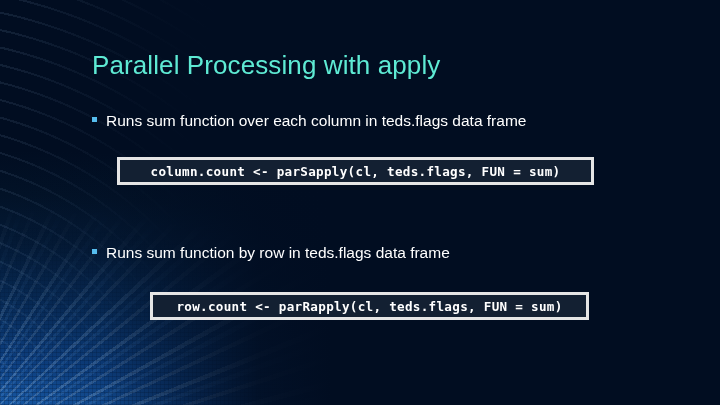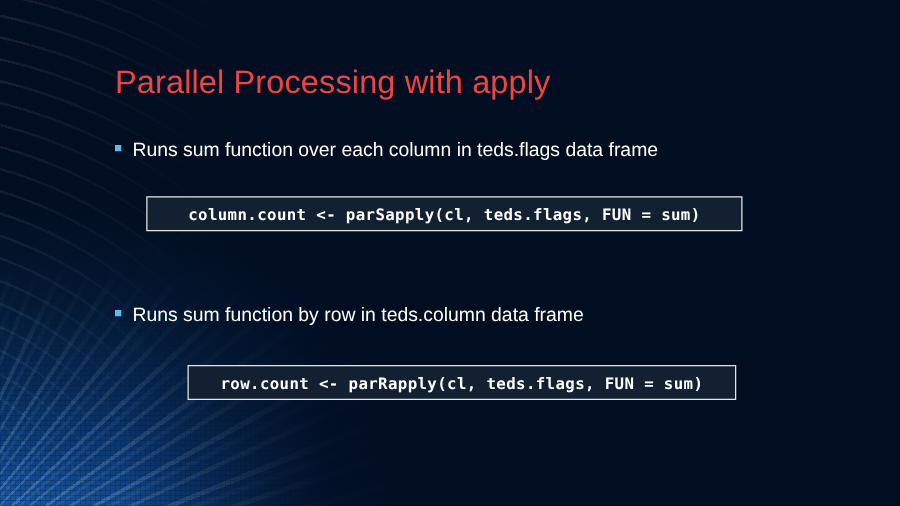--- a/index.html
+++ b/index.html
@@ -95,21 +95,21 @@
   
   .content {
     position: absolute;
     inset: 0;
   }
 
   .slide-title {
     position: absolute;
     left: 92px;
     top: 50px;
-    color: #ef4444;
+    color: #5eead4;
     font-size: 26px;
     font-weight: 400;
     letter-spacing: 0.1px;
     white-space: nowrap;
   }
 
   .bullet-row {
     position: absolute;
     display: flex;
     align-items: baseline;
@@ -133,21 +133,21 @@
     color: #ffffff;
     font-size: 15.5px;
     font-weight: 400;
     line-height: 18px;
   }
 
   .code-box {
     position: absolute;
     box-sizing: border-box;
     background: #132032;
-    border: 1px solid #e5e5e5;
+    border: 3px solid #e5e5e5;
     display: flex;
     align-items: center;
     justify-content: center;
   }
   .code-box-1 {
     left: 117px;
     top: 157px;
     width: 477px;
     height: 28px;
   }
@@ -187,21 +187,21 @@
       <span class="bullet-mark"></span>
       <span class="bullet-text">Runs sum function over each column in teds.flags data frame</span>
     </div>
 
     <div class="code-box code-box-1">
       <span class="code-text">column.count &lt;- parSapply(cl, teds.flags, FUN = sum)</span>
     </div>
 
     <div class="bullet-row bullet-2">
       <span class="bullet-mark"></span>
-      <span class="bullet-text">Runs sum function by row in teds.column data frame</span>
+      <span class="bullet-text">Runs sum function by row in teds.flags data frame</span>
     </div>
 
     <div class="code-box code-box-2">
       <span class="code-text">row.count &lt;- parRapply(cl, teds.flags, FUN = sum)</span>
     </div>
 
   </div>
 </div>
 
 </body></html>

